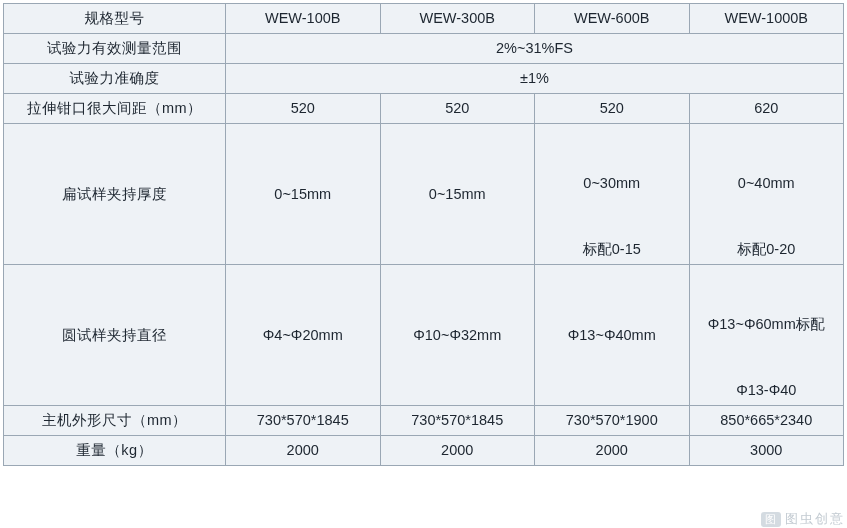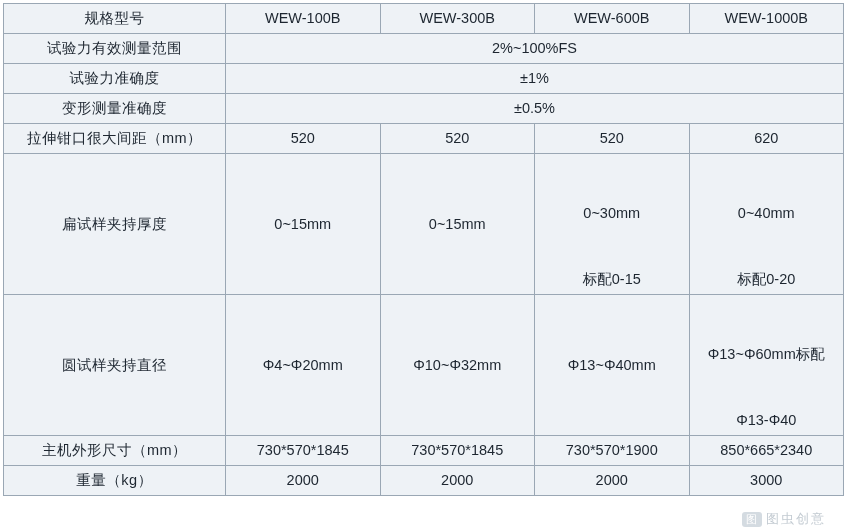--- a/index.html
+++ b/index.html
@@ -43,21 +43,21 @@
   }
   td.colhead {
     font-size: 15px;
   }
   .twoline span {
     display: block;
     margin-top: 45px;
   }
   .watermark {
     position: absolute;
-    right: 21px;
+    right: 2px;
     bottom: 3px;
     font-size: 13px;
     color: #b9c2ca;
     letter-spacing: 2px;
     opacity: 0.85;
     pointer-events: none;
     font-family: Liberation Serif, serif;
   }
   .wm-badge {
     display: inline-block;
@@ -78,29 +78,25 @@
     <tbody>
         <tr>
           <td class="rowhead colhead">规格型号</td>
           <td class="colhead">WEW-100B</td>
           <td class="colhead">WEW-300B</td>
           <td class="colhead">WEW-600B</td>
           <td class="colhead">WEW-1000B</td>
         </tr>
         <tr>
           <td class="rowhead">试验力有效测量范围</td>
-          <td colspan="4">2%~100%FS</td>
+          <td colspan="4">2%~31%FS</td>
         </tr>
         <tr>
           <td class="rowhead">试验力准确度</td>
           <td colspan="4">±1%</td>
-        </tr>
-        <tr>
-          <td class="rowhead">变形测量准确度</td>
-          <td colspan="4">±0.5%</td>
         </tr>
         <tr>
           <td class="rowhead">拉伸钳口很大间距（mm）</td>
           <td>520</td>
           <td>520</td>
           <td>520</td>
           <td>620</td>
         </tr>
         <tr>
           <td class="rowhead">扁试样夹持厚度</td>

